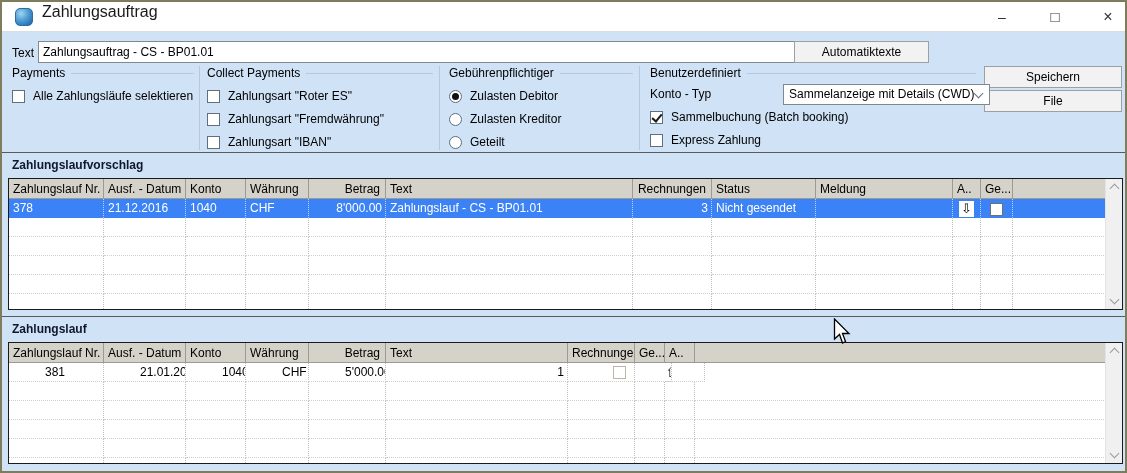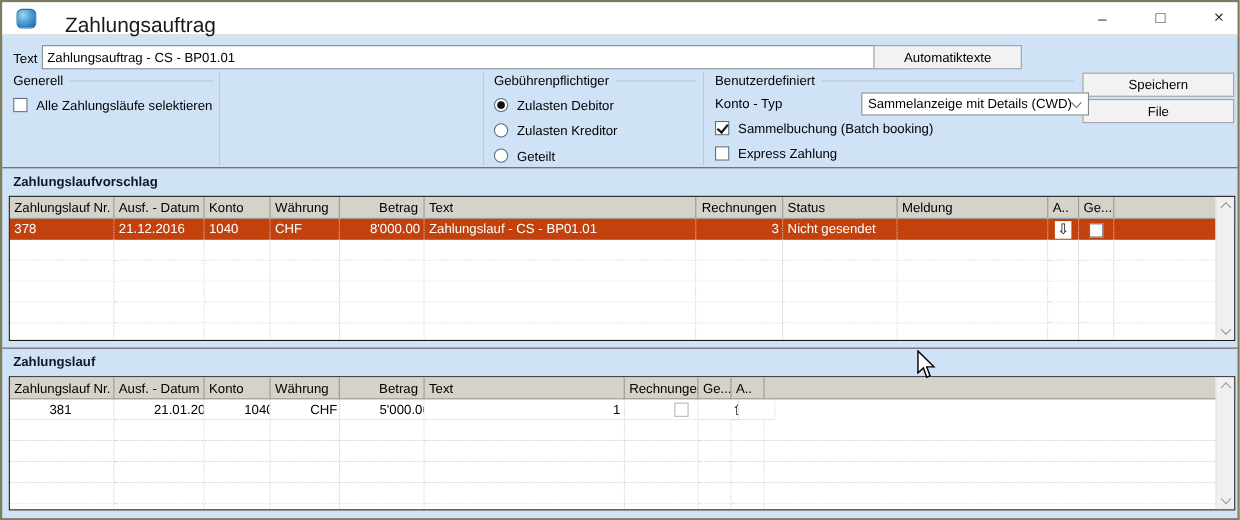--- a/index.html
+++ b/index.html
@@ -18,21 +18,21 @@
   .titlebar {
     position:absolute; left:0; top:0; width:1123px; height:30px;
     background:#ffffff; border-bottom:1px solid #dcdcdc;
   }
   .app-icon {
     position:absolute; left:13px; top:6px; width:18px; height:18px;
     border-radius:5px;
     background: radial-gradient(circle at 32% 28%, #9fd4f0 0%, #4f9ed4 45%, #1a5f9e 100%);
     border:1px solid #2a6ea8;
   }
-  .win-title { position:absolute; left:40px; top:11px; font-size:19px; color:#1a1a1a;margin-left:17px; }
+  .win-title { position:absolute; left:40px; top:1px; font-size:16px; color:#1a1a1a; }
   .win-btn {
     position:absolute; top:4px; width:34px; height:22px;
     font-size:14px; color:#333; text-align:center; line-height:22px; cursor:default;
   }
   .btn-min { left:983px; }
   .btn-max { left:1036px; font-size:15px; }
   .btn-close { left:1089px; font-size:16px; }
 
   
   .toppanel { position:absolute; left:0; top:31px; width:1123px; height:119px; }
@@ -56,21 +56,21 @@
   .vdiv1 { left:197px; } .vdiv2 { left:437px; } .vdiv3 { left:637px; }
 
   .group { position:absolute; top:33px; font-size:12px; color:#000; }
   .g-generell { left:10px;  width:182px; }
   .g-collect  { left:205px; width:226px; }
   .g-gebuehr  { left:447px; width:184px; }
   .g-benutzer { left:648px; width:326px; }
   .group-label { display:flex; align-items:center; gap:6px; height:14px; }
   .group-label::after { content:""; flex:1; height:1px; background:#b7c8db; }
 
-  .ctl-row { display:flex; align-items:flex-start; gap:8px; margin-top:9px; height:14px; }
+  .ctl-row { display:flex; align-items:center; gap:8px; margin-top:9px; height:14px; }
   .checkbox {
     width:13px; height:13px; background:#fff; border:1px solid #5f6f80; position:relative; flex:0 0 13px;
   }
   .checkbox.checked::after {
     content:""; position:absolute; left:3px; top:0px; width:4px; height:8px;
     border-right:2px solid #1a1a1a; border-bottom:2px solid #1a1a1a; transform:rotate(40deg);
   }
   .radio {
     width:13px; height:13px; border-radius:50%; background:#fff; border:1px solid #5f6f80;
     position:relative; flex:0 0 13px;
@@ -111,21 +111,21 @@
     font-size:12px; color:#000; padding:3px 3px 0 4px; border-right:1px solid #9b9b93;
     border-bottom:1px solid #9b9b93; white-space:nowrap; overflow:hidden;
   }
   .cell.num { text-align:right; padding-right:5px; }
 
   .trow { height:19px; }
   .trow .cell {
     font-size:12px; padding:2px 3px 0 4px; white-space:nowrap; overflow:hidden;
     border-right:1px dotted #bdbdbd; border-bottom:1px dotted #cfcfcf;
   }
-  .trow.selected { background:#c2410c; }
+  .trow.selected { background:#3b82f6; }
   .trow.selected .cell { color:#fff; border-right:1px dotted rgba(255,255,255,.65); border-bottom:none; }
   .trow.plain .cell { color:#000;padding-left:36px; }
   .trow.empty .cell { color:transparent; }
 
   .cell.iconcell { display:flex; align-items:center; justify-content:center; padding:1px 0 0 0; }
   .arrow-chip {
     display:inline-block; background:#fff; width:15px; height:16px; text-align:center;
     font-size:13px; line-height:16px; color:#000;
   }
   .row-check { width:13px; height:13px; background:#fff; border:1px solid #707070; }
@@ -161,28 +161,45 @@
     <div class="btn btn-automatik">Automatiktexte</div>
     <div class="btn btn-speichern">Speichern</div>
     <div class="btn btn-file">File</div>
 
     <div class="vdiv vdiv1"></div>
     <div class="vdiv vdiv2"></div>
     <div class="vdiv vdiv3"></div>
 
     <div class="group g-generell">
       <div class="group-label">
-          <span>Generell</span>
+          <span>Payments</span>
         </div>
       <div class="ctl-row">
         <span class="checkbox"></span>
         <span>Alle Zahlungsläufe selektieren</span>
       </div>
     </div>
 
+    <div class="group g-collect">
+      <div class="group-label">
+          <span>Collect Payments</span>
+        </div>
+      <div class="ctl-row">
+        <span class="checkbox"></span>
+        <span>Zahlungsart "Roter ES"</span>
+      </div>
+      <div class="ctl-row">
+        <span class="checkbox"></span>
+        <span>Zahlungsart "Fremdwährung"</span>
+      </div>
+      <div class="ctl-row">
+        <span class="checkbox"></span>
+        <span>Zahlungsart "IBAN"</span>
+      </div>
+    </div>
 
     <div class="group g-gebuehr">
       <div class="group-label">
           <span>Gebührenpflichtiger</span>
         </div>
       <div class="ctl-row">
         <span class="radio selected"></span>
         <span>Zulasten Debitor</span>
       </div>
       <div class="ctl-row">

